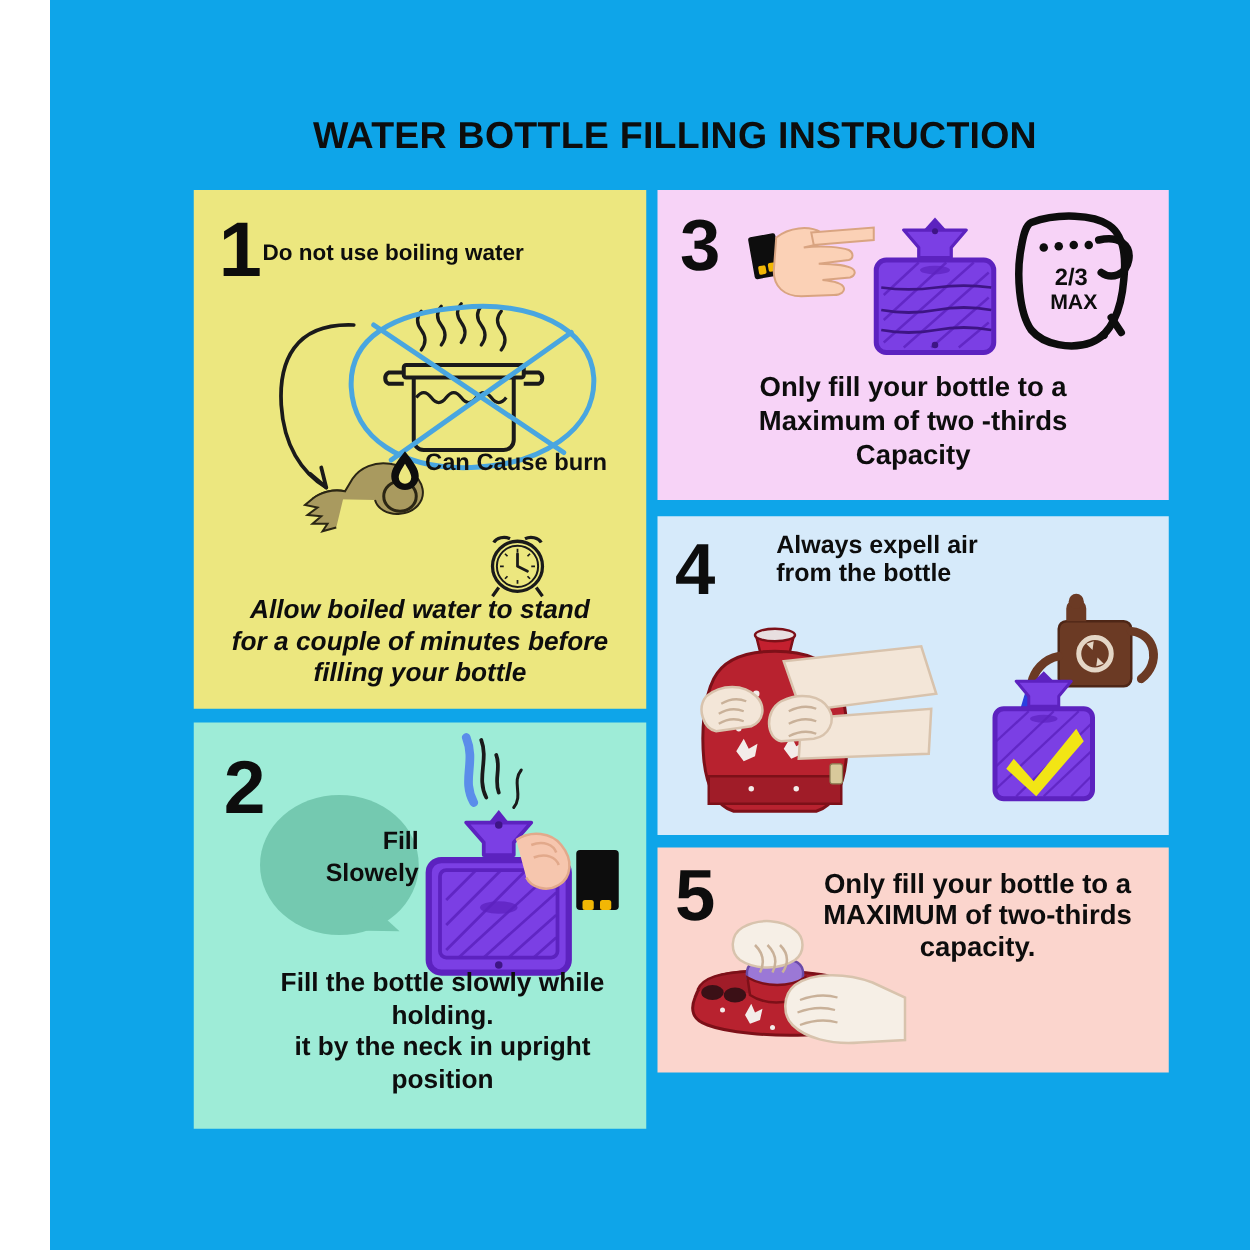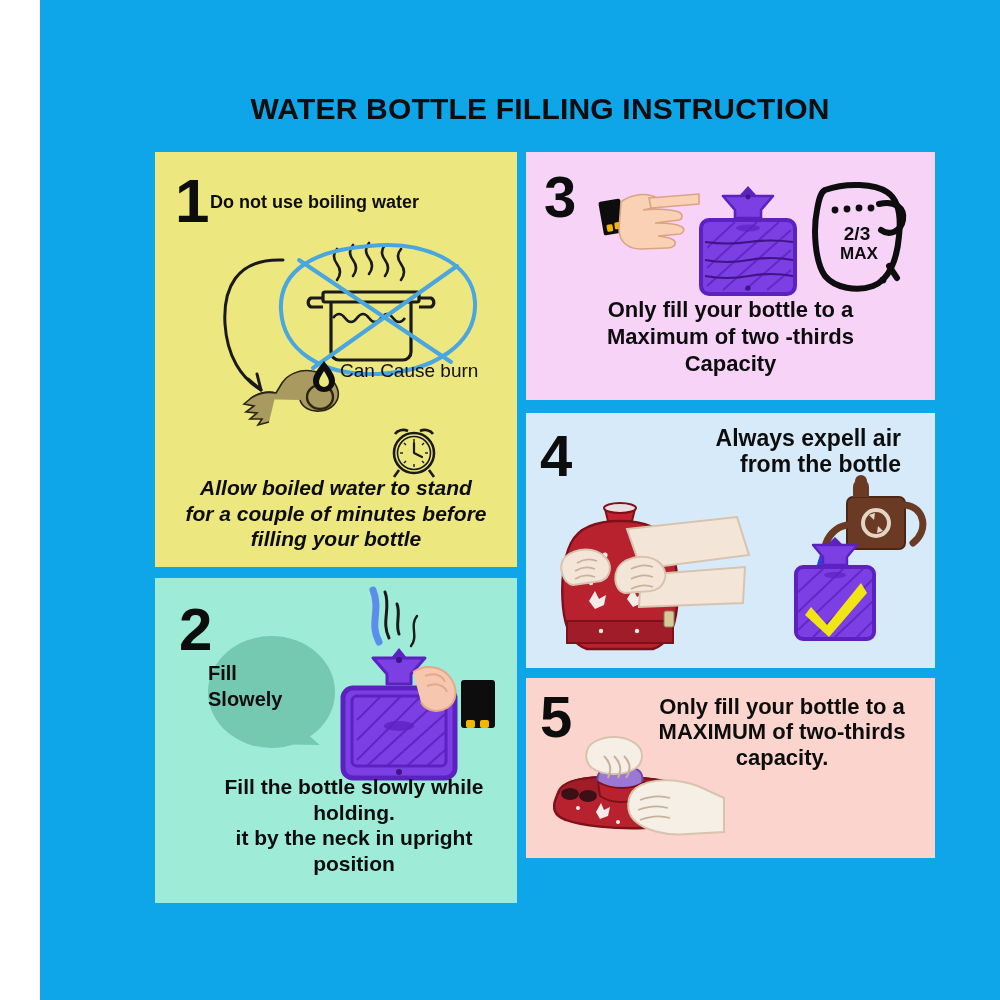--- a/index.html
+++ b/index.html
@@ -52,54 +52,54 @@
     color: #0d0d0d;
     text-align: center;
     line-height: 1.22;
     white-space: pre-line;
   }
 
   
   #p1-num { left: 20px; top: 18px; font-size: 62px; }
   #p1-hdr { left: 55px; top: 40px; width: 300px; font-size: 18px; }
   #p1-art { position:absolute; left: 10px; top: 80px; width: 345px; height: 200px; }
-  #p1-burn-label { position:absolute; left:185px; top:208px; font-size:19px; font-weight:normal; color:#111; }
+  #p1-burn-label { position:absolute; left:185px; top:208px; font-size:19px; font-weight:bold; color:#111; }
   #p1-hand { position:absolute; left:85px; top:205px; width:120px; height:70px; }
   #p1-clock { position:absolute; left:228px; top:268px; width:62px; height:62px; }
   #p1-cap { left: 5px; top: 323px; width: 352px; font-size: 21px; font-style: italic; }
 
   
   #p2-num { left: 24px; top: 22px; font-size: 60px; }
   #p2-bubble {
     position: absolute; left: 53px; top: 58px; width: 127px; height: 112px;
     background: #74c9b0; border-radius: 50%;
   }
   #p2-bubble-tail {
     position: absolute; left: 140px; top: 150px; width: 0; height: 0;
     border-left: 26px solid #74c9b0;
     border-top: 14px solid transparent;
     border-bottom: 6px solid transparent;
     transform: rotate(14deg);
   }
   #p2-bubble-txt {
     position: absolute; left: 53px; top: 83px; width: 127px;
-    text-align: left; font-size: 20px; font-weight: bold; color: #0d0d0d;
+    text-align: right; font-size: 20px; font-weight: bold; color: #0d0d0d;
     line-height: 1.28; white-space: pre-line;
   }
   #p2-art { position:absolute; left: 178px; top: 2px; width: 180px; height: 200px; }
   #p2-cap { left: 0px; top: 196px; width: 398px; font-size: 21px; }
 
   
   #p3-num { left: 18px; top: 16px; font-size: 58px; }
-  #p3-art { position: absolute; left: 75px; top: 20px; width: 320px; height: 130px; }
+  #p3-art { position: absolute; left: 75px; top: 8px; width: 320px; height: 130px; }
   #p3-cap { left: 12px; top: 145px; width: 385px; font-size: 22px; }
 
   
   #p4-num { left: 14px; top: 14px; font-size: 58px; }
-  #p4-hdr { left: 95px; top: 12px; width: 280px; font-size: 23px; text-align:right; }
+  #p4-hdr { left: 95px; top: 12px; width: 280px; font-size: 20px; text-align:left; }
   #p4-art { position: absolute; left: 5px; top: 58px; width: 400px; height: 195px; }
 
   
   #p5-num { left: 14px; top: 10px; font-size: 58px; }
   #p5-hdr { left: 110px; top: 16px; width: 292px; font-size: 22px; text-align:center; }
   #p5-art { position: absolute; left: 18px; top: 48px; width: 200px; height: 130px; }
 
   svg { display: block; overflow: visible; }
 </style>
 </head>

